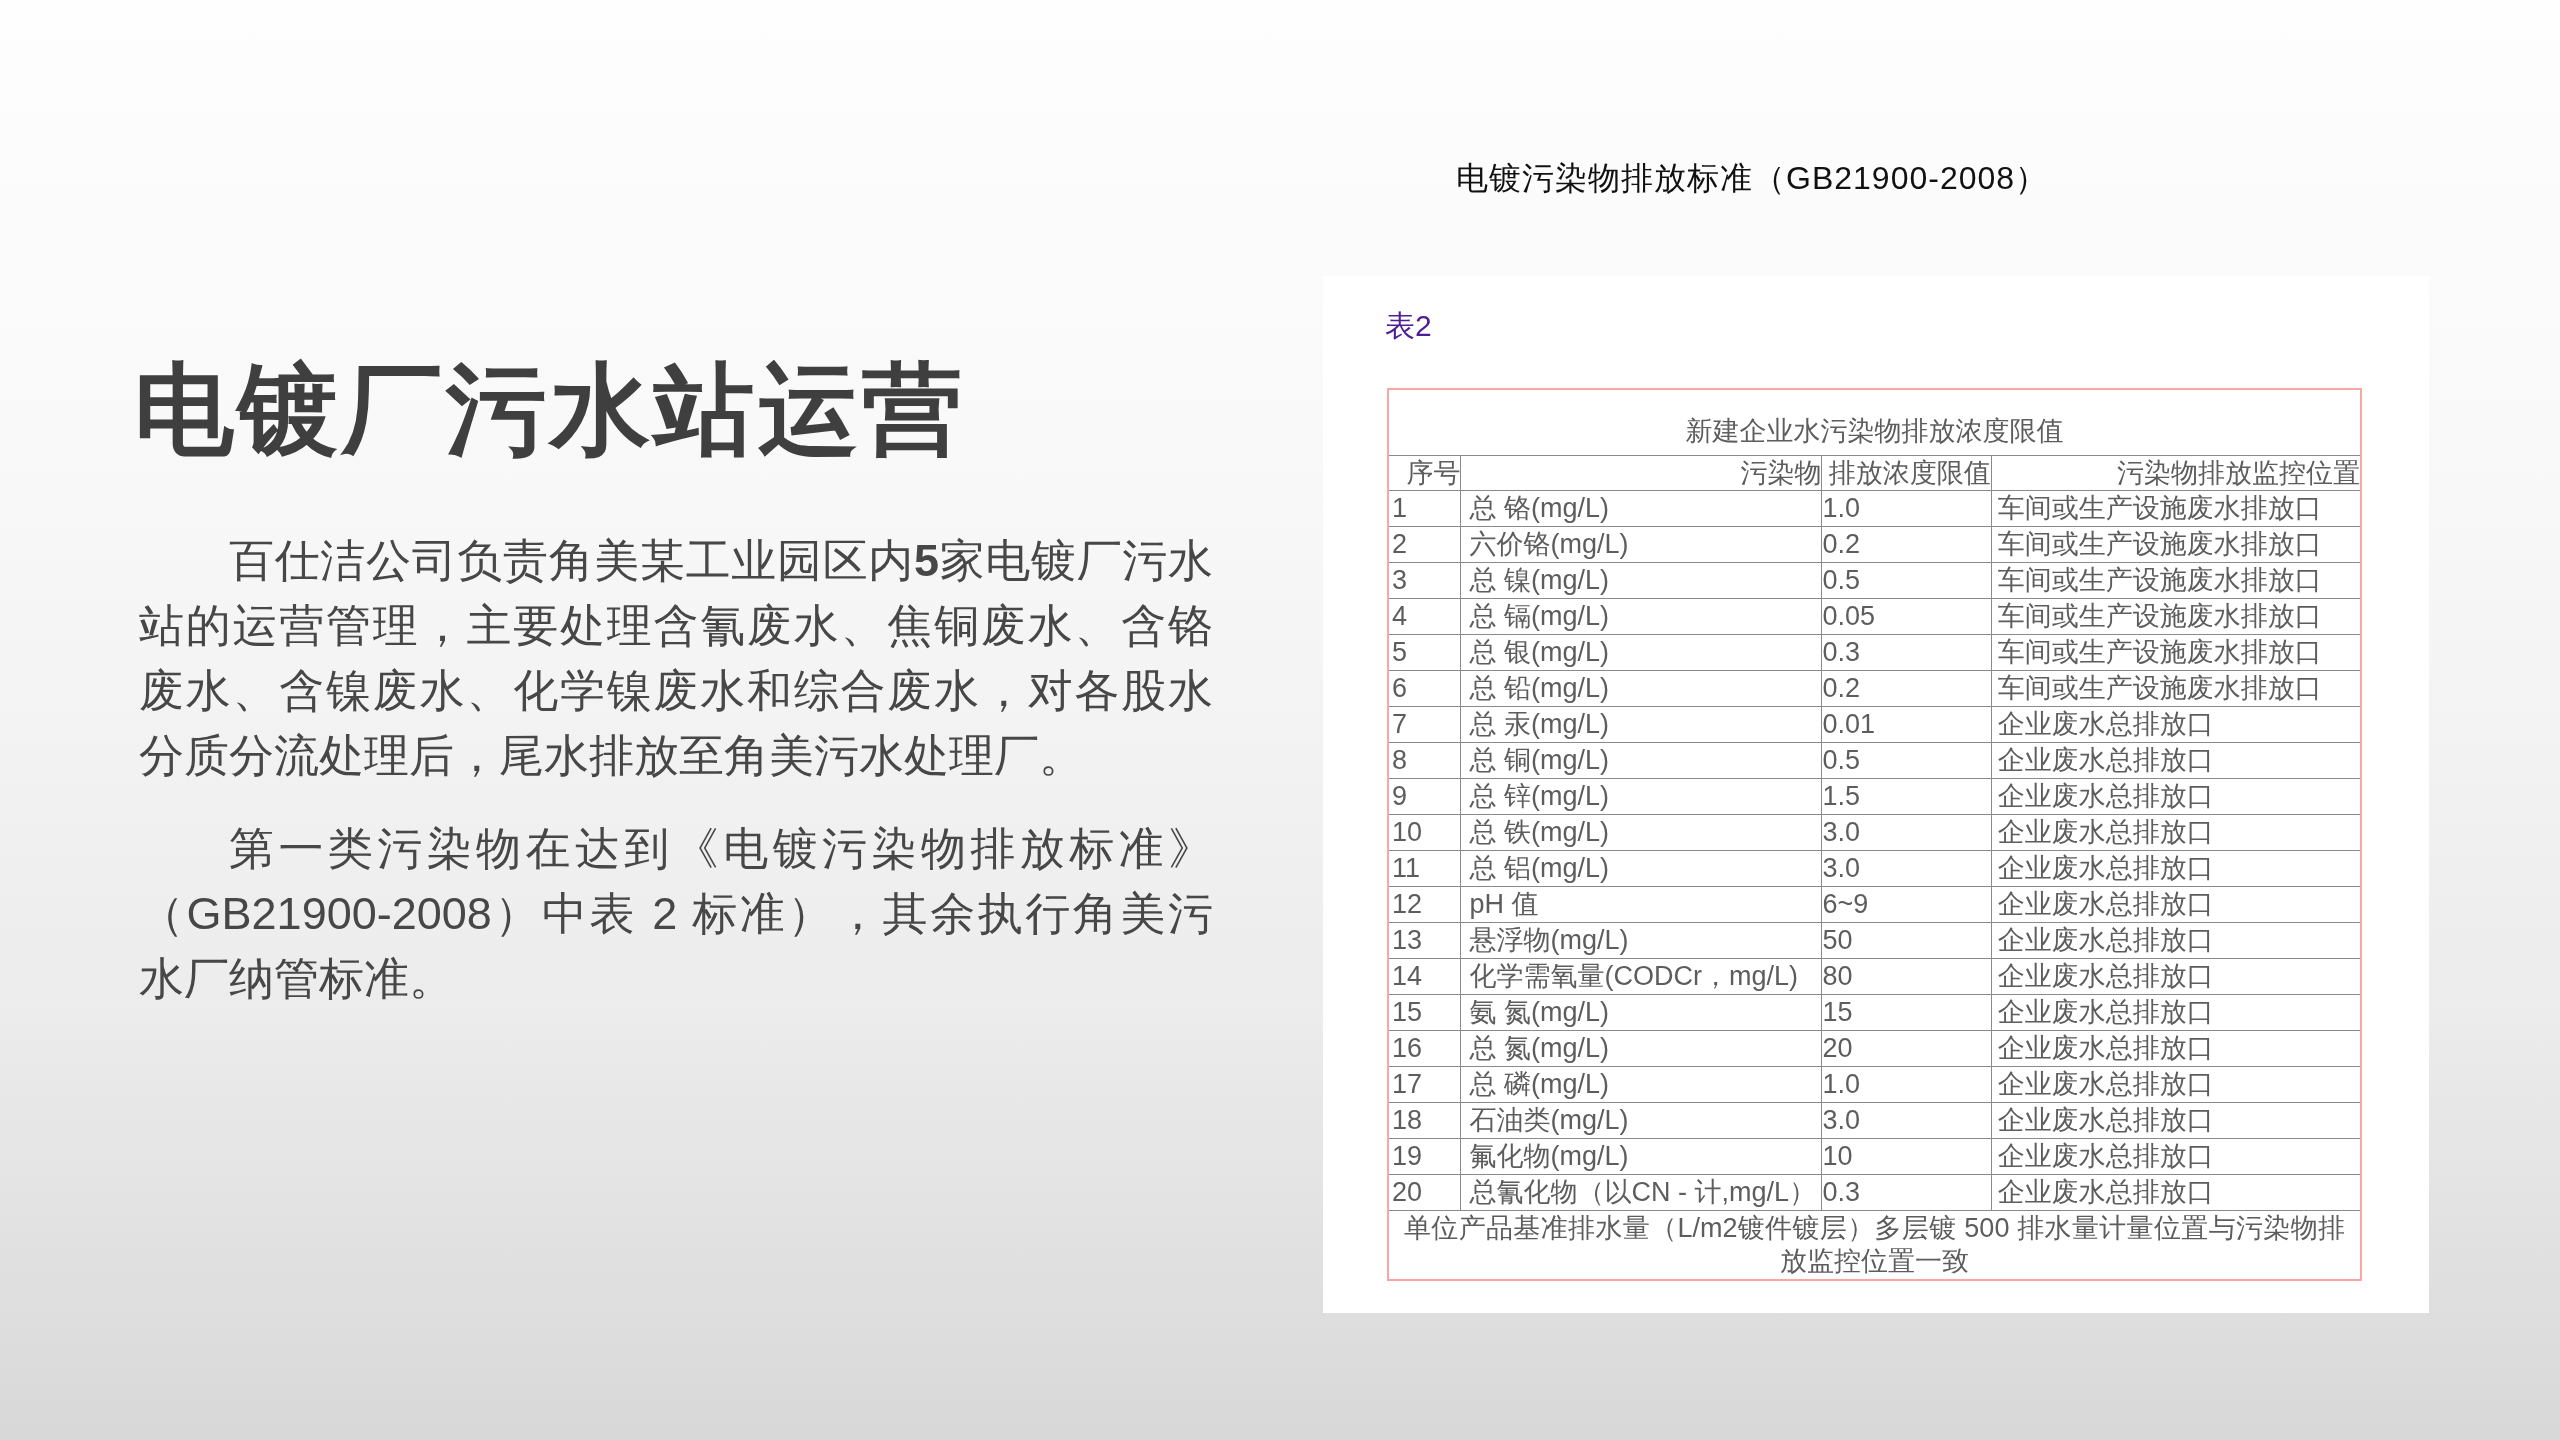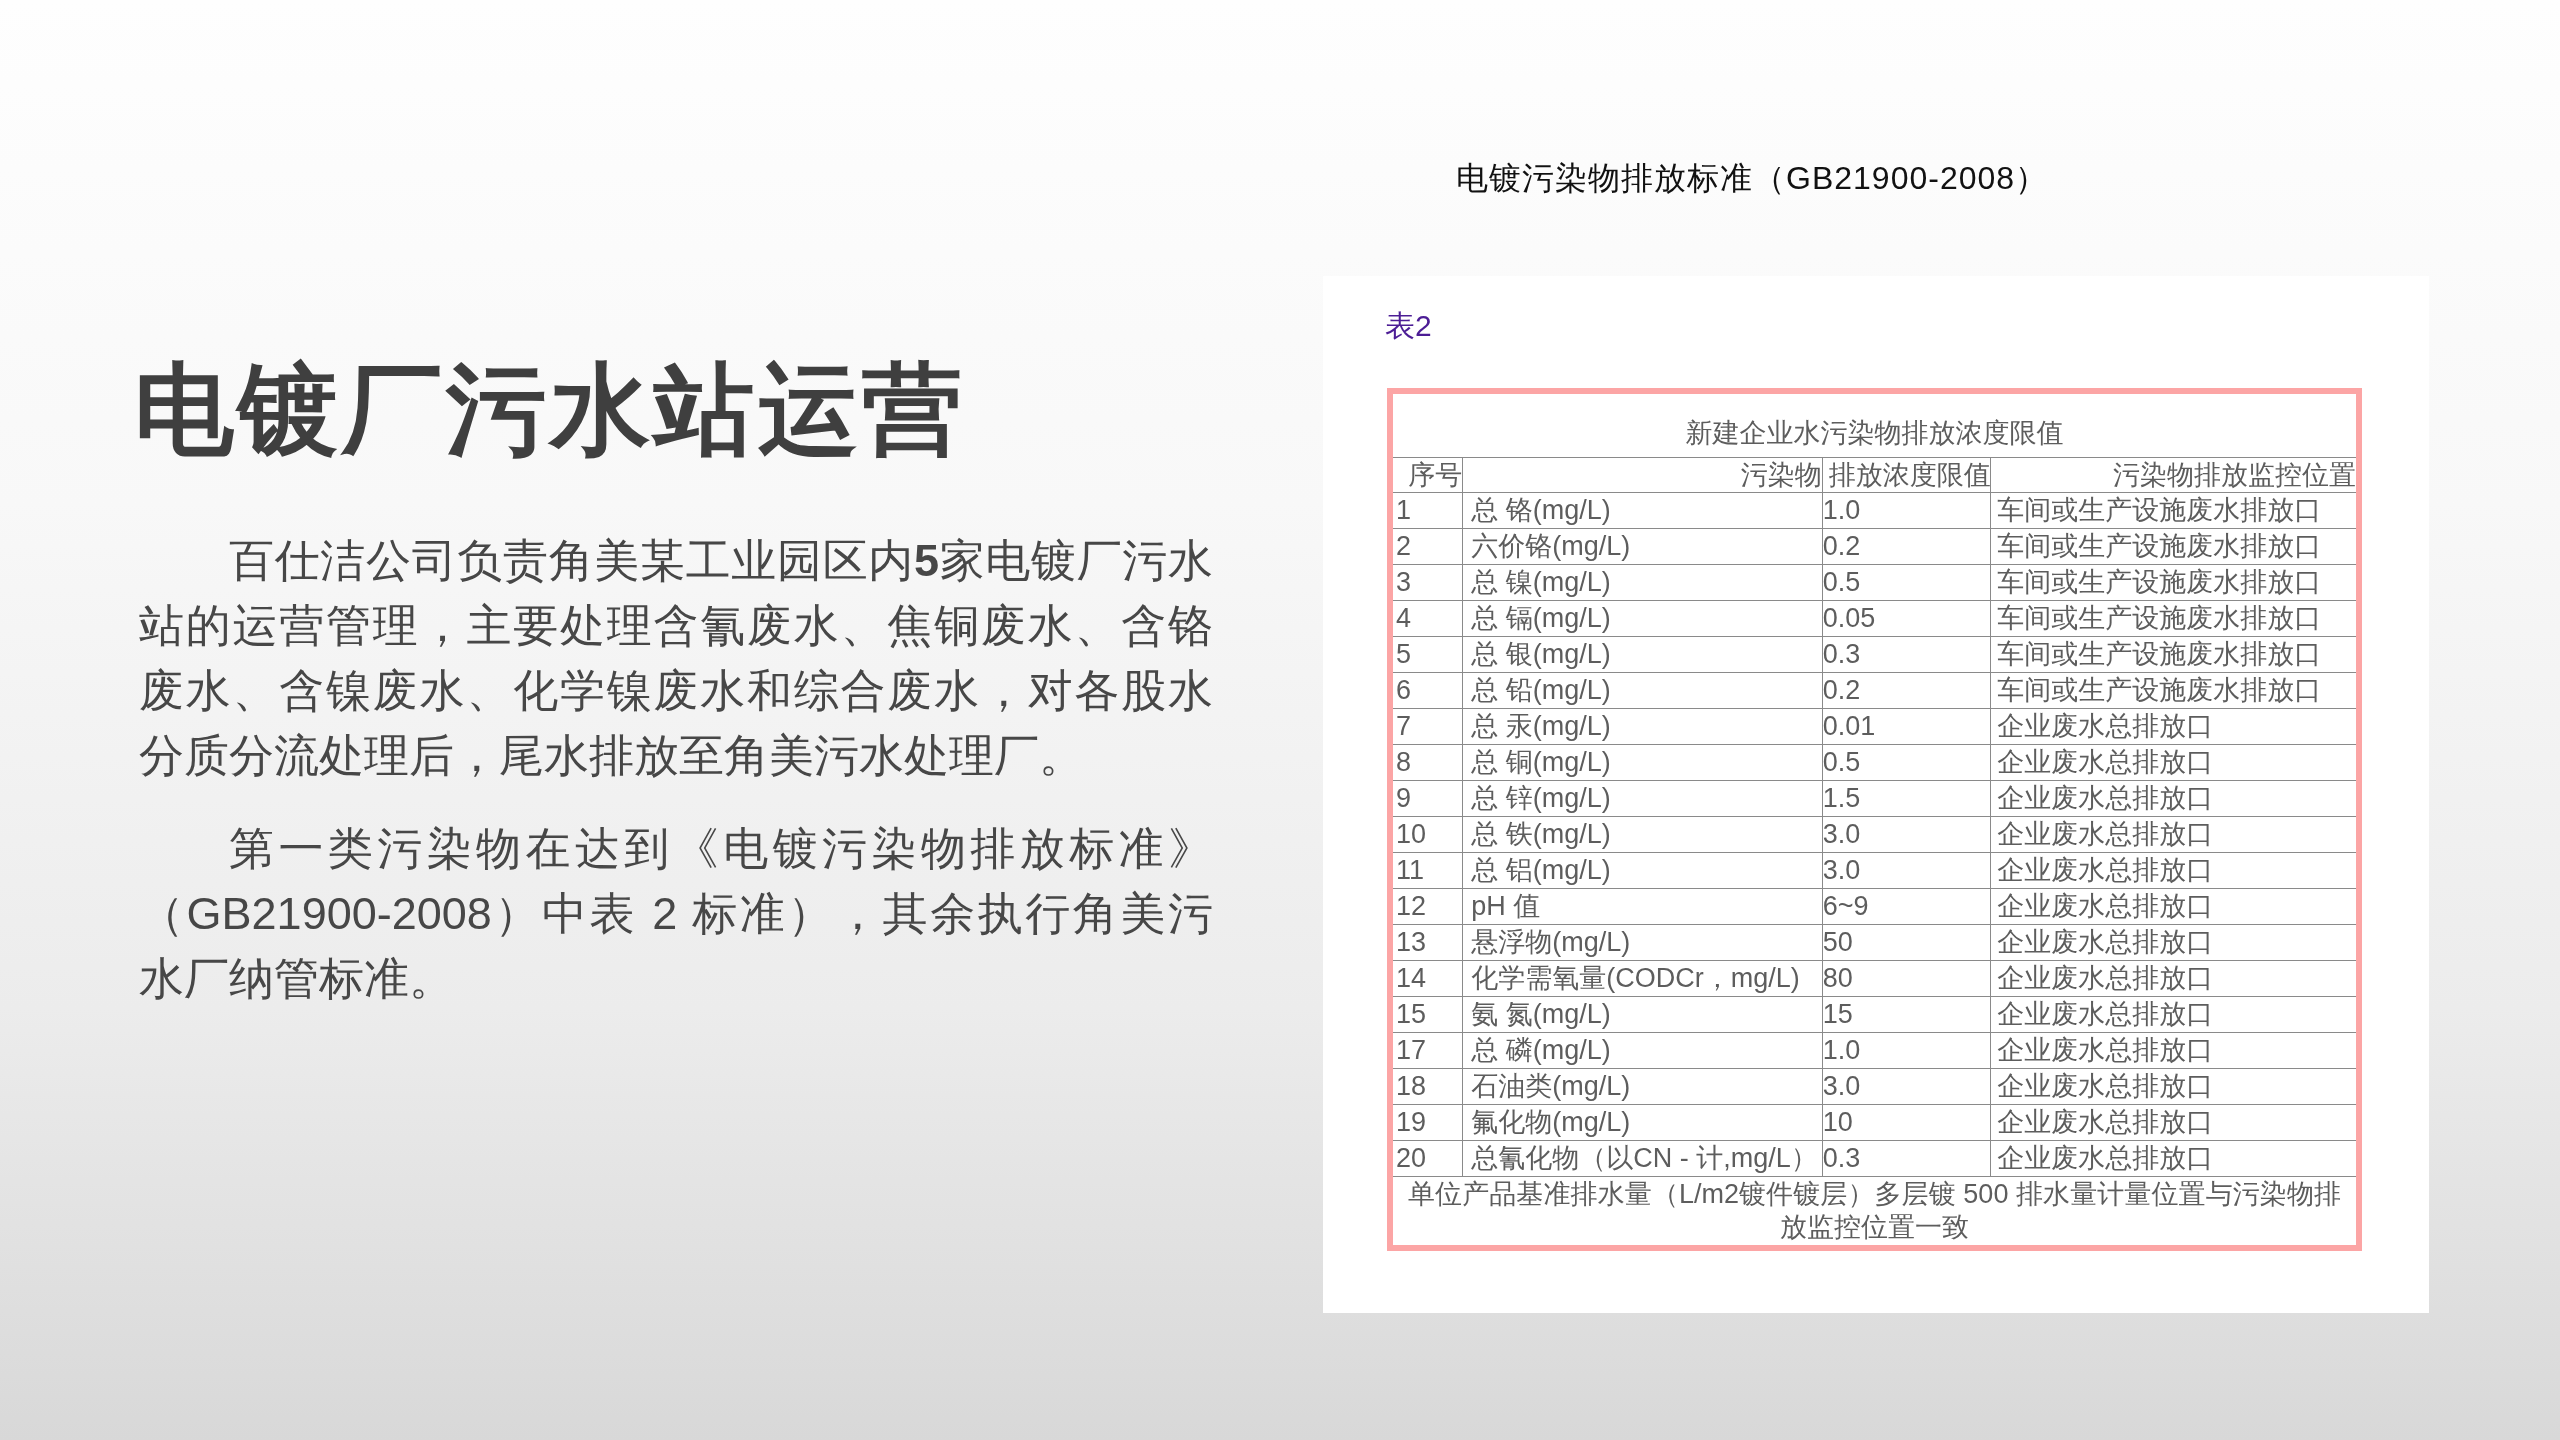--- a/index.html
+++ b/index.html
@@ -69,21 +69,21 @@
 
   table.std {
     position: absolute;
     left: 64px;
     top: 112px;
     width: 975px;
     border-collapse: collapse;
     table-layout: fixed;
     font-size: 27px;
     color: #5d5d5d;
-    border: 6px solid #fca5a5;
+    border: 2px solid #fca5a5;
   }
   table.std col.w-idx { width: 7.5%; }
   table.std col.w-pol { width: 37.1%; }
   table.std col.w-lim { width: 17.4%; }
   table.std col.w-loc { width: 38%; }
 
   table.std td, table.std th {
     border: 1px solid #8a8a8a;
     padding: 0;
     font-weight: normal;
@@ -255,20 +255,26 @@
     <td class="c-loc">企业废水总排放口</td>
   </tr>
 
   <tr>
     <td class="c-idx">15</td>
     <td class="c-pol">氨 氮(mg/L)</td>
     <td class="c-lim">15</td>
     <td class="c-loc">企业废水总排放口</td>
   </tr>
 
+  <tr>
+    <td class="c-idx">16</td>
+    <td class="c-pol">总 氮(mg/L)</td>
+    <td class="c-lim">20</td>
+    <td class="c-loc">企业废水总排放口</td>
+  </tr>
 
   <tr>
     <td class="c-idx">17</td>
     <td class="c-pol">总 磷(mg/L)</td>
     <td class="c-lim">1.0</td>
     <td class="c-loc">企业废水总排放口</td>
   </tr>
 
   <tr>
     <td class="c-idx">18</td>

